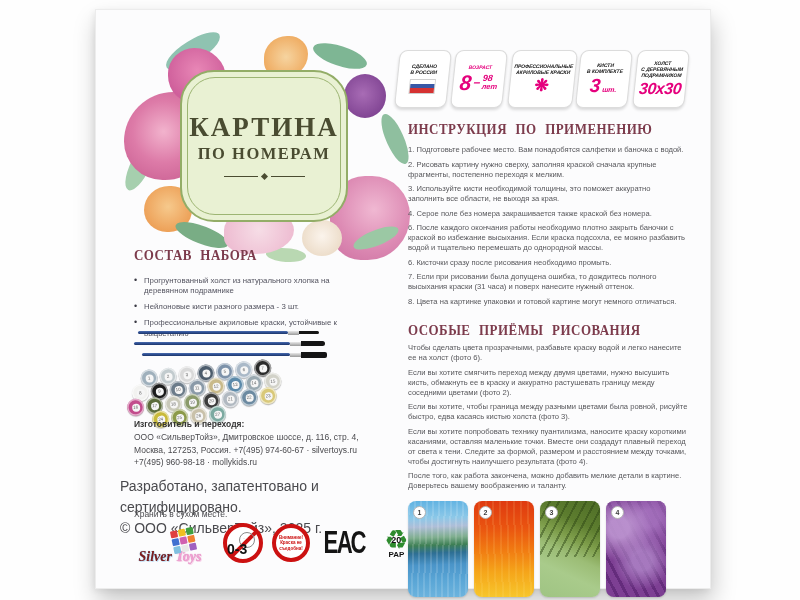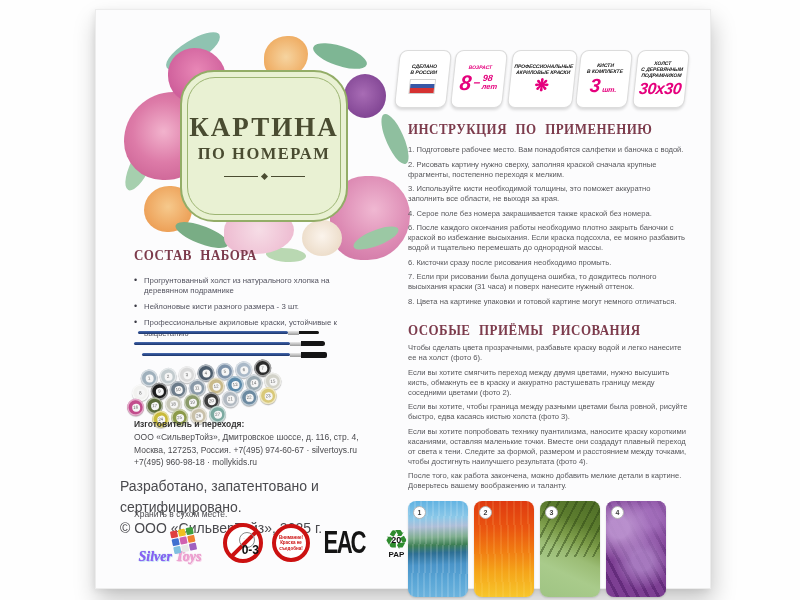--- a/index.html
+++ b/index.html
@@ -147,31 +147,31 @@
     color:#4a4a4e; line-height:1.5; }
 
   
   .marks { position:absolute; left:30px; top:512px; display:flex; align-items:center; gap:9px; }
   .st-logo { width:88px; text-align:center; position:relative; }
   .st-cube { display:inline-grid; grid-template-columns:repeat(3,7px); gap:1px;
     transform:rotate(-12deg); margin-bottom:-2px; margin-left:26px; }
   .st-cube i { width:7px; height:7px; border-radius:1px; }
   .st-text { font-family:"Liberation Serif", serif; font-style:italic; font-weight:bold;
     font-size:14px; line-height:1; }
-  .st-silver { color:#8b5cf6; text-shadow:0 0 1px #5a9cc8, 1px 1px 0 #cfeafb;text-align:right; }
+  .st-silver { color:#7f1d1d; text-shadow:0 0 1px #5a9cc8, 1px 1px 0 #cfeafb;text-align:right; }
   .st-toys { color:#f0a2d2; text-shadow:0 0 1px #c86ca8, 1px 1px 0 #fbd9ee; }
   .m03 { width:40px; height:40px; border:4px solid #cc1111; position:relative; border-radius:50%;
     display:flex; align-items:center; justify-content:center; background:#fff; }
   .m03::before { content:""; position:absolute; left:-2px; top:15px; width:38px; height:4px;
     background:#cc1111; transform:rotate(-45deg); }
   .m03 .head { width:16px; height:16px; border:1.5px solid #8a8a8a; border-radius:50%;
     position:absolute; top:5px; left:12px; }
   .m03 .head::before { content:"· ·"; position:absolute; top:2px; left:3px; font-size:6px; color:#8a8a8a; }
-  .m03 .lbl { position:absolute; bottom:2px; left:0; width:100%; text-align:right;
-    font-size:12px; font-weight:bold; color:#111; }
+  .m03 .lbl { position:absolute; bottom:2px; left:0; width:100%; text-align:left;
+    font-size:14px; font-weight:bold; color:#111; }
   .mwarn { width:38px; height:38px; border:4px solid #cc1111; border-radius:50%;
     background:#fff; display:flex; flex-direction:column; align-items:center;
     justify-content:center; text-align:center; }
   .mwarn span { display:block; font-size:4.5px; font-weight:bold; color:#cc1111; line-height:1.2; }
   .eac { font-weight:900; font-size:27px; color:#141414; letter-spacing:-2px;
     transform:scale(.82,1.15); font-family:"Liberation Sans", sans-serif; }
   .recycle { position:relative; width:36px; text-align:center; }
   .recycle .sym { font-size:27px; color:#2e8b2e; line-height:1; }
   .recycle .n20 { position:absolute; top:8px; left:50%; transform:translateX(-50%);
     font-size:9px; font-weight:bold; color:#111; }

